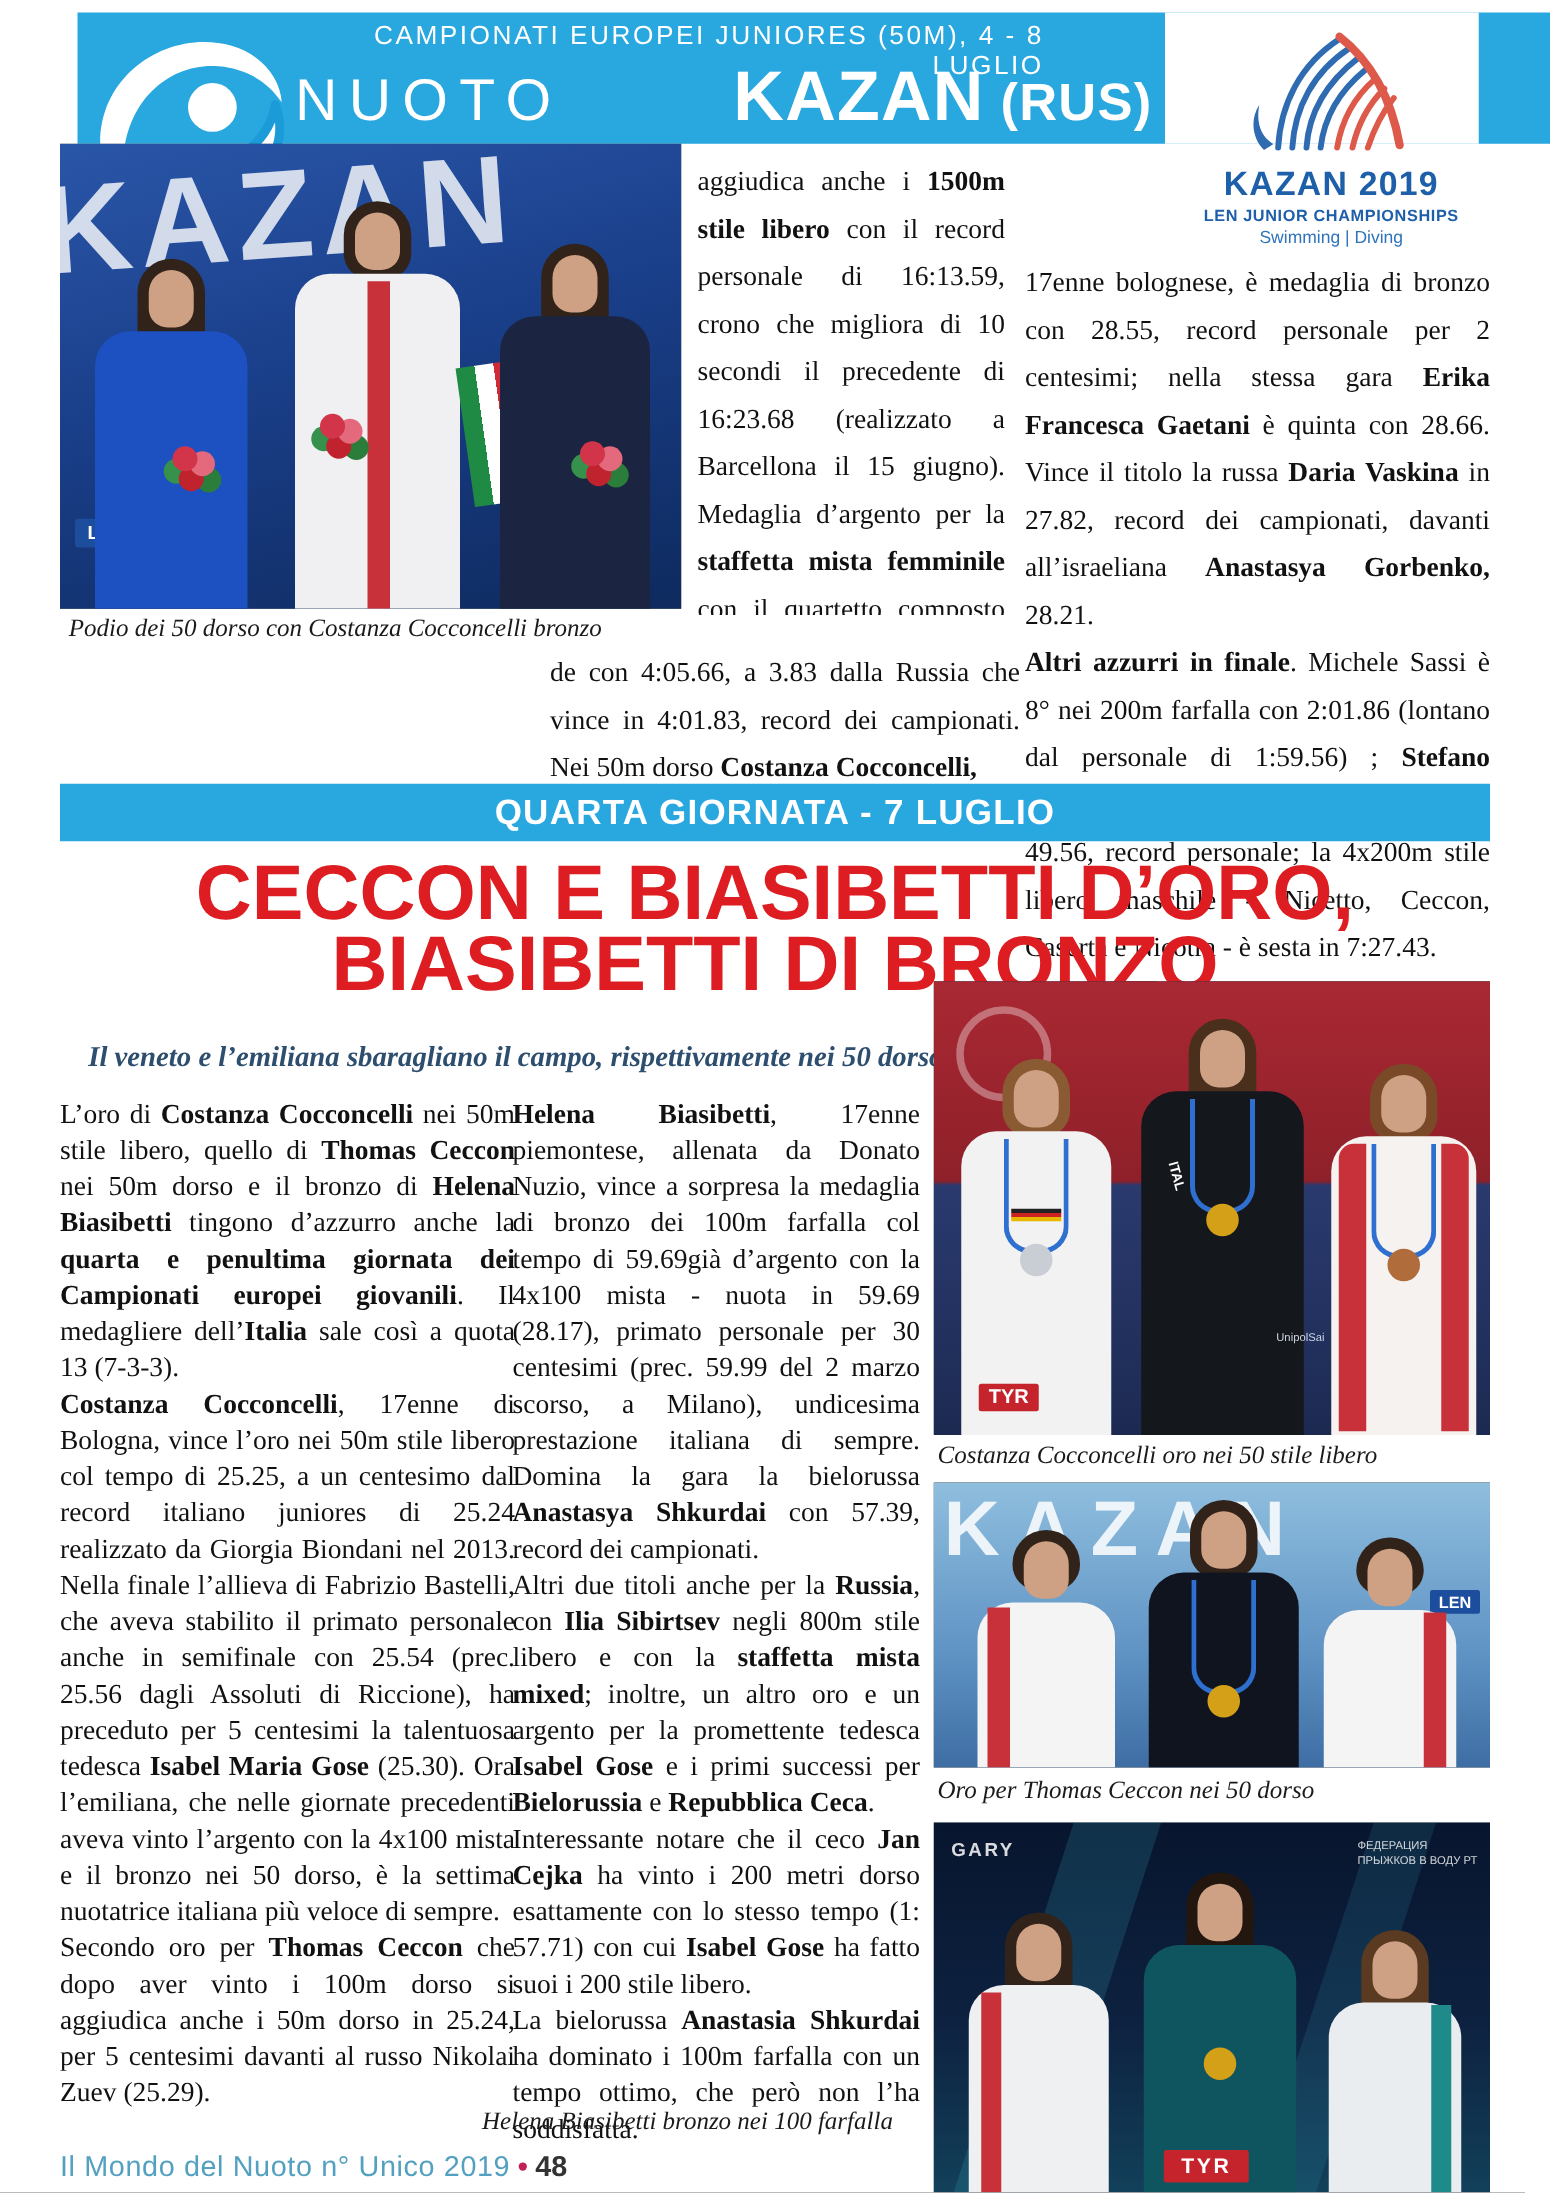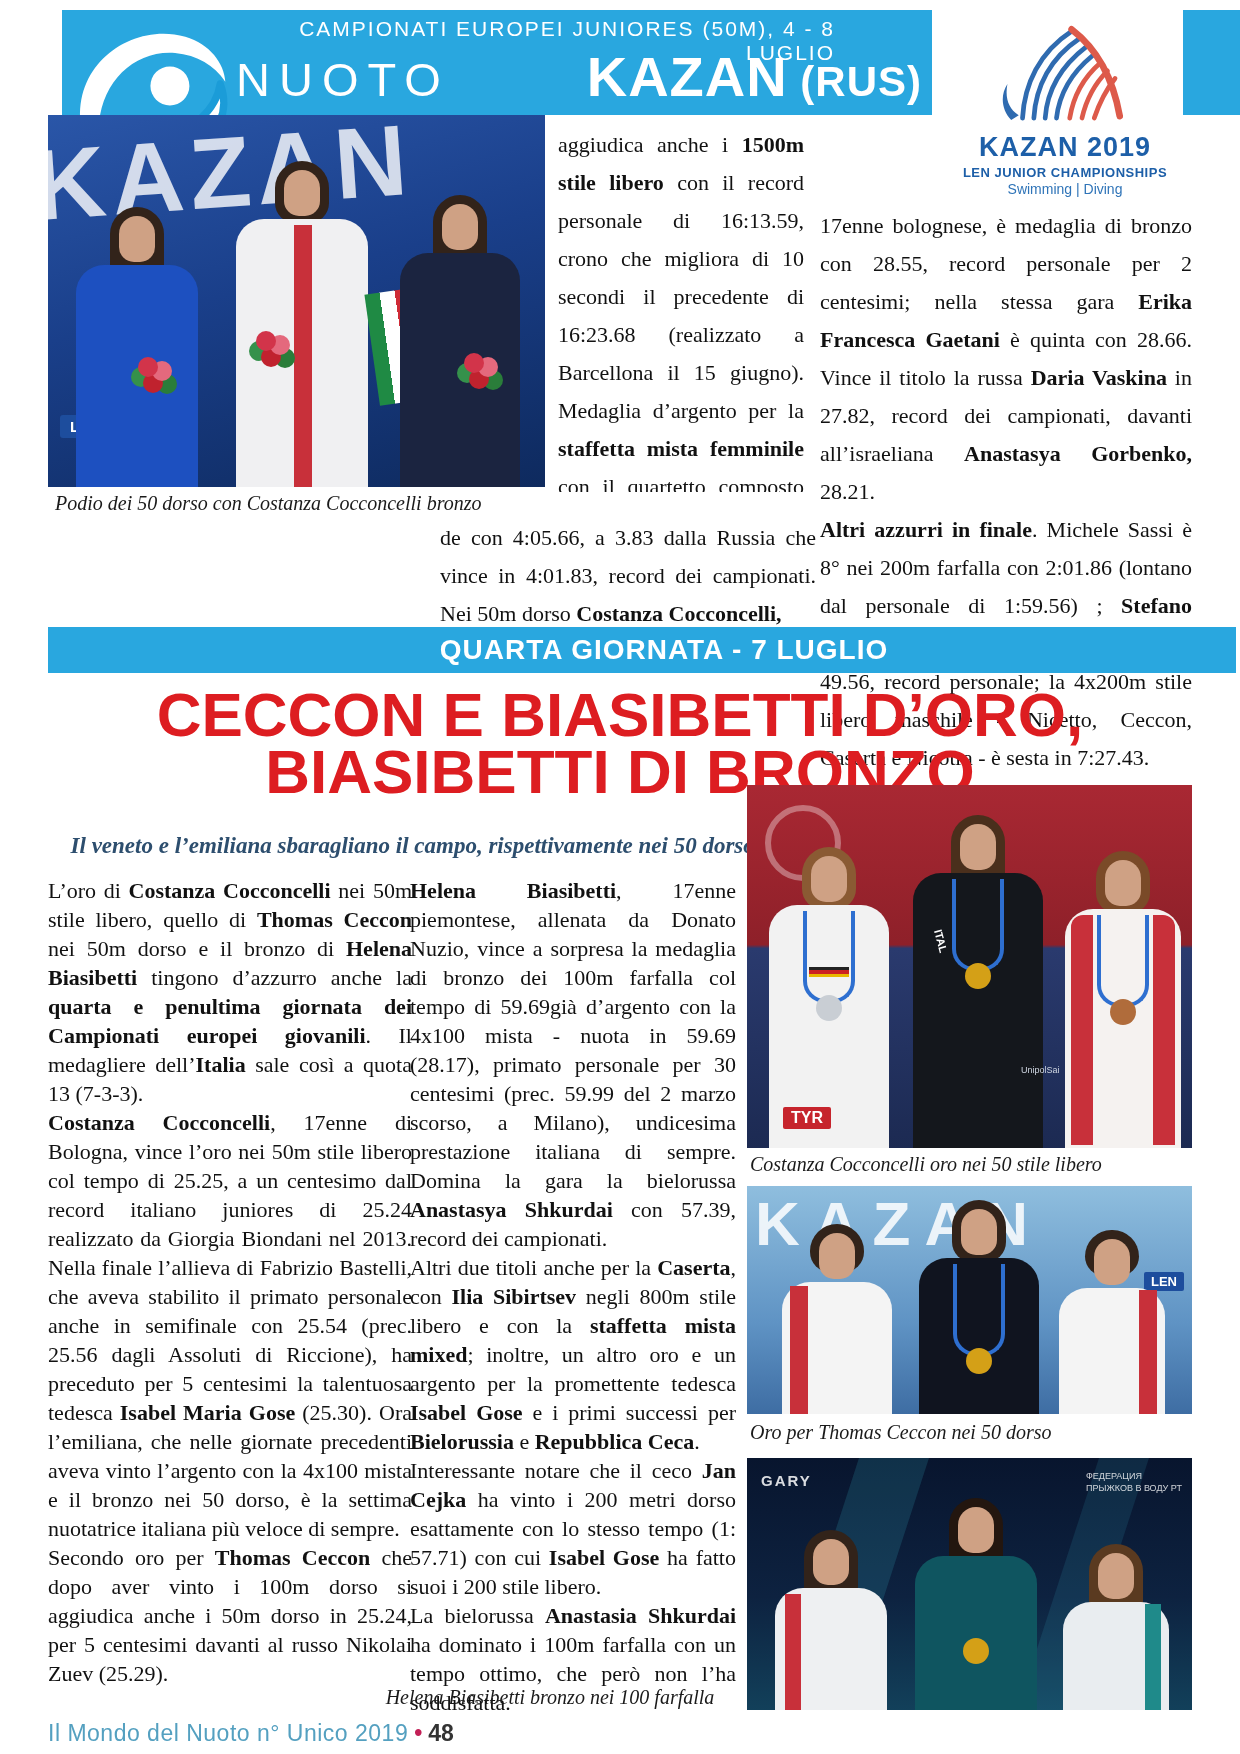--- a/index.html
+++ b/index.html
@@ -40,21 +40,21 @@
   .flag-it{position:absolute;width:46px;height:112px;
            background:linear-gradient(90deg,#1f8a44 0 33%,#fff 33% 66%,#cf2b36 66% 100%);}
   .stripe{position:absolute;}
   
   .caption{position:absolute;font-style:italic;font-size:20px;color:#1a1a1a;}
   .body{position:absolute;font-size:22px;line-height:38px;text-align:justify;}
   .body p{margin:0;}
   .main-col{line-height:29px;}
   .sec-banner{position:absolute;left:48px;top:627px;width:1144px;height:46px;background:var(--banner-blue,#29a7df);
               color:#fff;font-family:"Liberation Sans",sans-serif;font-weight:bold;font-size:28px;
-              line-height:46px;text-align:center;letter-spacing:1px;padding-left:44px;}
+              line-height:46px;text-align:center;letter-spacing:1px;}
   .headline{position:absolute;left:48px;top:686px;width:1144px;text-align:center;
             color:var(--headline-red,#dd1d21);font-family:"Liberation Sans",sans-serif;
             font-weight:bold;font-size:62px;line-height:57px;letter-spacing:0px;}
   .standfirst{position:absolute;left:48px;top:833px;width:1144px;text-align:center;
               font-style:italic;font-weight:bold;font-size:23px;color:var(--standfirst-navy,#2d4e6e);}
   .footer{position:absolute;left:48px;top:1720px;font-family:"Liberation Sans",sans-serif;font-size:23px;}
   .f-mag{color:var(--footer-blue,#54a0c0);letter-spacing:.5px;}
   .f-dot{color:#c32057;font-weight:bold;margin:0 6px;}
   .f-num{color:#333;font-weight:bold;}
 </style>
@@ -134,21 +134,21 @@
   </div>
   <div class="standfirst">Il veneto e l’emiliana sbaragliano il campo, rispettivamente nei 50 dorso e 50 stile libero. Italia a quota 13 medaglie.</div>
 
   <div class="body main-col" style="left:48px;top:876px;width:364px;">
     <p>L’oro di <b>Costanza Cocconcelli</b> nei 50m stile libero, quello di <b>Thomas Ceccon</b> nei 50m dorso e il bronzo di <b>Helena Biasibetti</b> tingono d’azzurro anche la <b>quarta e penultima giornata dei Campionati europei giovanili</b>. Il medagliere dell’<b>Italia</b> sale così a quota 13 (7-3-3).</p>
     <p><b>Costanza Cocconcelli</b>, 17enne di Bologna, vince l’oro nei 50m stile libero col tempo di 25.25, a un centesimo dal record italiano juniores di 25.24 realizzato da Giorgia Biondani nel 2013. Nella finale l’allieva di Fabrizio Bastelli, che aveva stabilito il primato personale anche in semifinale con 25.54 (prec. 25.56 dagli Assoluti di Riccione), ha preceduto per 5 centesimi la talentuosa tedesca <b>Isabel Maria Gose</b> (25.30). Ora l’emiliana, che nelle giornate precedenti aveva vinto l’argento con la 4x100 mista e il bronzo nei 50 dorso, è la settima nuotatrice italiana più veloce di sempre.</p>
     <p>Secondo oro per <b>Thomas Ceccon</b> che dopo aver vinto i 100m dorso si aggiudica anche i 50m dorso in 25.24, per 5 centesimi davanti al russo Nikolai Zuev (25.29).</p>
   </div>
   <div class="body main-col" style="left:410px;top:876px;width:326px;">
     <p><b>Helena Biasibetti</b>, 17enne piemontese, allenata da Donato Nuzio, vince a sorpresa la medaglia di bronzo dei 100m farfalla col tempo di 59.69già d’argento con la 4x100 mista - nuota in 59.69 (28.17), primato personale per 30 centesimi (prec. 59.99 del 2 marzo scorso, a Milano), undicesima prestazione italiana di sempre. Domina la gara la bielorussa <b>Anastasya Shkurdai</b> con 57.39, record dei campionati.</p>
-    <p>Altri due titoli anche per la <b>Caserta</b>, con <b>Ilia Sibirtsev</b> negli 800m stile libero e con la <b>staffetta mista mixed</b>; inoltre, un altro oro e un argento per la promettente tedesca <b>Isabel Gose</b> e i primi successi per <b>Bielorussia</b> e <b>Repubblica Ceca</b>.</p>
+    <p>Altri due titoli anche per la <b>Russia</b>, con <b>Ilia Sibirtsev</b> negli 800m stile libero e con la <b>staffetta mista mixed</b>; inoltre, un altro oro e un argento per la promettente tedesca <b>Isabel Gose</b> e i primi successi per <b>Bielorussia</b> e <b>Repubblica Ceca</b>.</p>
     <p>Interessante notare che il ceco <b>Jan Cejka</b> ha vinto i 200 metri dorso esattamente con lo stesso tempo (1: 57.71) con cui <b>Isabel Gose</b> ha fatto suoi i 200 stile libero.</p>
     <p>La bielorussa <b>Anastasia Shkurdai</b> ha dominato i 100m farfalla con un tempo ottimo, che però non l’ha soddisfatta.</p>
   </div>
 
   <div class="photo" style="left:747px;top:785px;width:445px;height:363px;">
     <div class="bg" style="background:linear-gradient(180deg,#a92833 0%,#8e2029 44%,#2a3a6e 45%,#1c2a52 100%);"></div>
     <div class="stripe" style="left:18px;top:20px;width:64px;height:64px;border:6px solid rgba(255,255,255,.35);border-radius:50%;"></div>
     <div class="person" style="left:22px;top:62px;width:120px;height:301px;">
       <div class="hair" style="background:#8a5a33;"></div>
       <div class="face"></div>
@@ -198,21 +198,21 @@
     </div>
     <div class="person" style="left:312px;top:44px;width:106px;height:184px;">
       <div class="hair" style="height:46px;"></div>
       <div class="face"></div>
       <div class="jacket" style="background:#f4f4f4;"></div>
       <div class="stripe" style="right:8px;top:60px;width:18px;height:124px;background:#c8303a;"></div>
     </div>
   </div>
   <div class="caption" style="left:750px;top:1421px;width:440px;">Oro per Thomas Ceccon nei 50 dorso</div>
 
-  <div class="photo" style="left:747px;top:1458px;width:445px;height:252px;">
+  <div class="photo" style="left:747px;top:1458px;width:445px;height:296px;">
     <div class="bg" style="background:linear-gradient(180deg,#08152e 0%,#0d2240 55%,#12405a 100%);"></div>
     <div class="stripe" style="left:60px;top:-20px;width:70px;height:360px;background:rgba(64,200,220,.16);transform:skewX(-18deg);"></div>
     <div class="stripe" style="left:300px;top:-20px;width:50px;height:360px;background:rgba(64,200,220,.12);transform:skewX(-18deg);"></div>
     <div class="ovl" style="left:14px;top:14px;font-size:15px;color:rgba(255,255,255,.85);letter-spacing:2px;">GARY</div>
     <div class="ovl" style="right:10px;top:12px;width:96px;font-size:9px;line-height:12px;color:rgba(255,255,255,.8);font-weight:normal;text-align:left;">ФЕДЕРАЦИЯ ПРЫЖКОВ В ВОДУ РТ</div>
     <div class="person" style="left:28px;top:72px;width:112px;height:224px;">
       <div class="hair long" style="height:110px;"></div>
       <div class="face"></div>
       <div class="jacket" style="background:#eef0f2;"></div>
       <div class="stripe" style="left:10px;top:64px;width:16px;height:160px;background:#c8303a;"></div>

